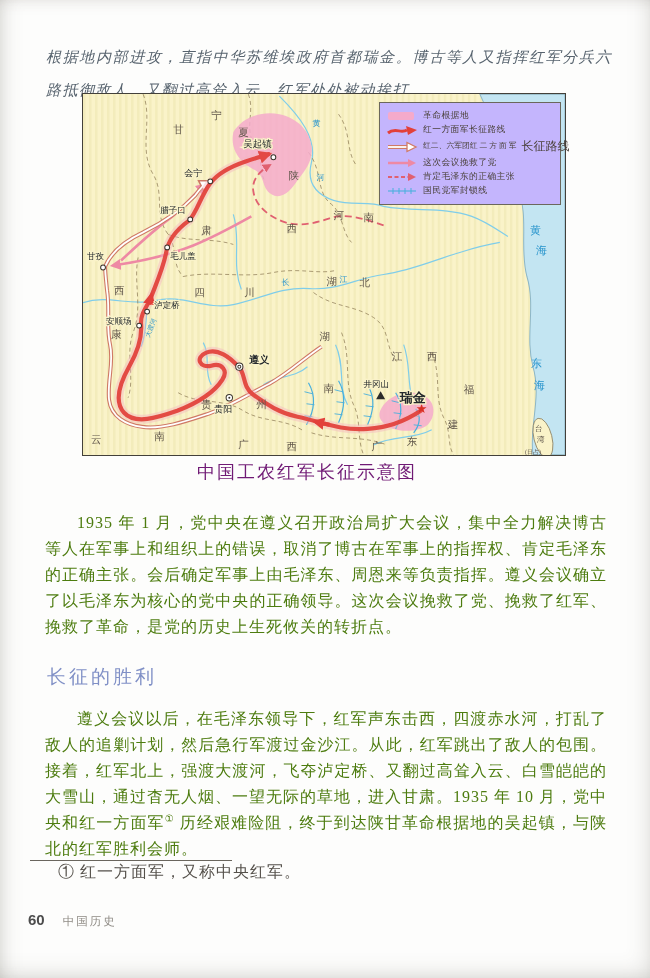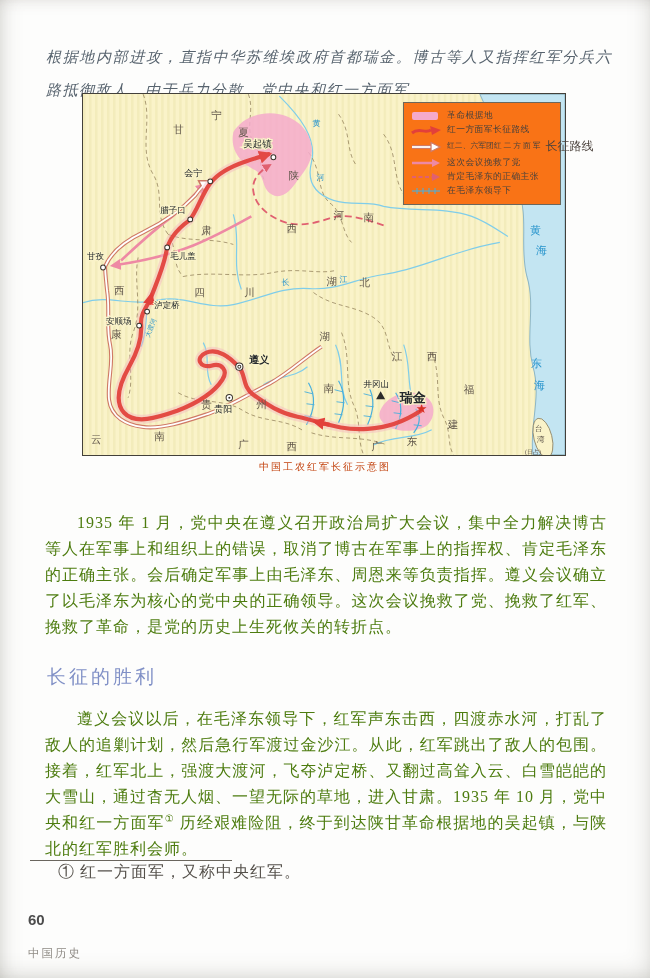--- a/index.html
+++ b/index.html
@@ -10,64 +10,64 @@
                   inset 0 12px 18px -16px rgba(90,85,75,.25),
                   inset -16px -18px 26px -20px rgba(90,85,75,.30);}
   
   .intro-note{position:absolute;left:46px;top:26px;width:566px;
       font-style:italic;font-size:15px;line-height:33px;letter-spacing:1.5px;
       color:#57636e;text-align:justify;}
   
   .map-frame{position:absolute;left:82px;top:93px;width:484px;height:363px;
       border:1.5px solid #43403a;box-sizing:border-box;background:#faf3c9;}
   .map-frame svg{display:block;width:100%;height:100%;}
-  .legend{position:absolute;top:8px;right:4px;width:158px;background:#f97316;
+  .legend{position:absolute;top:8px;right:4px;width:182px;background:#c4b5fd;
       border:1px solid #6b675c;padding:5px 12px 5px 6px;box-sizing:border-box;}
   .lg-row{display:flex;align-items:center;gap:5px;margin:2px 0;}
   .lg-swatch{flex:0 0 32px;height:12px;}
   .lg-label{font-size:8.8px;color:#4b423c;letter-spacing:.4px;white-space:nowrap;
       font-family:"Liberation Serif",serif;}
   .lg-2line{display:flex;line-height:1.05;}
   .lg-2line span{font-size:7.8px;color:#4b423c;white-space:nowrap;}
   .lg-suffix{font-size:12px;color:#4b423c;white-space:nowrap;}
   
   .prov{fill:#60564a;font-size:10.5px;letter-spacing:1px;font-family:"Liberation Serif",serif;}
   .water{fill:#2894cc;font-family:"Liberation Serif",serif;}
   .sea{fill:#2894cc;letter-spacing:1px;font-family:"Liberation Serif",serif;}
   .isl{fill:#5a5146;font-family:"Liberation Serif",serif;}
   .city-dot{fill:#fff;stroke:#3a352c;stroke-width:1;}
   .city-ring{fill:none;stroke:#3a352c;stroke-width:1;}
   .city-dot-fill{fill:#3a352c;}
   .mountain{fill:#2b2b2b;}
   .star{fill:#d93025;font-size:13px;}
   .city-label{fill:#23282c;paint-order:stroke;stroke:#faf3c9;stroke-width:2.5px;
       font-family:"Liberation Serif",serif;}
-  .fig-caption{position:absolute;left:83px;top:460px;width:484px;text-align:center;
-      font-size:10px;letter-spacing:2px;color:#c2410c;}
+  .fig-caption{position:absolute;left:65px;top:460px;width:484px;text-align:center;
+      font-size:18px;letter-spacing:2px;color:#701a75;}
   
   .para{position:absolute;left:45px;width:562px;font-size:16px;line-height:26px;
       letter-spacing:1px;color:#4d7c0f;text-align:justify;text-indent:2em;}
   .para-1{top:494px;}
   .para-2{top:690px;}
   sup.fn{font-size:10px;line-height:0;vertical-align:6px;}
   .section-heading{position:absolute;left:47px;top:648px;font-size:19px;letter-spacing:3px;
       color:#8090c6;font-family:"Liberation Sans","DejaVu Sans",sans-serif;font-weight:500;}
   .footnote-rule{position:absolute;left:30px;top:860px;width:202px;height:1px;background:#6a665e;}
   .footnote{position:absolute;left:58px;top:862px;font-size:16px;letter-spacing:1px;color:#55514b;}
-  .footer{position:absolute;left:28px;top:911px;display:flex;align-items:baseline;gap:18px;flex-direction:column;}
+  .footer{position:absolute;left:28px;top:911px;display:flex;align-items:baseline;gap:18px;}
   .page-num{font-size:15px;font-weight:bold;color:#4c4c4c;
       font-family:"Liberation Sans","DejaVu Sans",sans-serif;}
   .book-title{font-size:11.5px;letter-spacing:2px;color:#8f8b85;}
 </style>
 </head>
 <body>
 
 <div class="page-edge"></div>
 
-<p class="intro-note">根据地内部进攻，直指中华苏维埃政府首都瑞金。博古等人又指挥红军分兵六路抵御敌人。由于兵力分散，党中央和红一方面军。</p>
+<p class="intro-note">根据地内部进攻，直指中华苏维埃政府首都瑞金。博古等人又指挥红军分兵六路抵御敌人。又翻过高耸入云，红军处处被动挨打。</p>
 
 <div class="map-frame">
   <svg viewBox="0 0 481 360">
     <defs>
       <pattern id="stripes" width="6" height="6" patternUnits="userSpaceOnUse">
         <rect width="6" height="6" fill="#faf3c9"></rect>
         <rect width="2.4" height="6" fill="#f3ecbb"></rect>
       </pattern>
       <marker id="arw-red" viewBox="0 0 10 10" refX="7" refY="5" markerWidth="3.1" markerHeight="3.1" orient="auto-start-reverse">
         <path d="M0,0L10,5L0,10z" fill="#e2403a"></path>
@@ -249,21 +249,21 @@
           <line x1="2" y1="6" x2="22" y2="6" stroke="#e06070" stroke-width="1.8" stroke-dasharray="4 2.5"></line>
           <polygon points="22,2 30,6 22,10" fill="#e06070"></polygon>
         </svg>
       <span class="lg-label">肯定毛泽东的正确主张</span>
     </div>
     <div class="lg-row">
       <svg class="lg-swatch" viewBox="0 0 32 12">
           <line x1="2" y1="6" x2="30" y2="6" stroke="#49b0dd" stroke-width="1.1"></line>
           <path d="M7,3V9 M13,3V9 M19,3V9 M25,3V9" stroke="#49b0dd" stroke-width="1"></path>
         </svg>
-      <span class="lg-label">在毛泽东领导下</span>
+      <span class="lg-label">国民党军封锁线</span>
     </div>
   </div>
 </div>
 
 <div class="fig-caption">中国工农红军长征示意图</div>
 
 <p class="para para-1">1935 年 1 月，党中央在遵义召开政治局扩大会议，集中全力解决博古等人在军事上和组织上的错误，取消了博古在军事上的指挥权、肯定毛泽东的正确主张。会后确定军事上由毛泽东、周恩来等负责指挥。遵义会议确立了以毛泽东为核心的党中央的正确领导。这次会议挽救了党、挽救了红军、挽救了革命，是党的历史上生死攸关的转折点。</p>
 
 <h2 class="section-heading">长征的胜利</h2>
 

